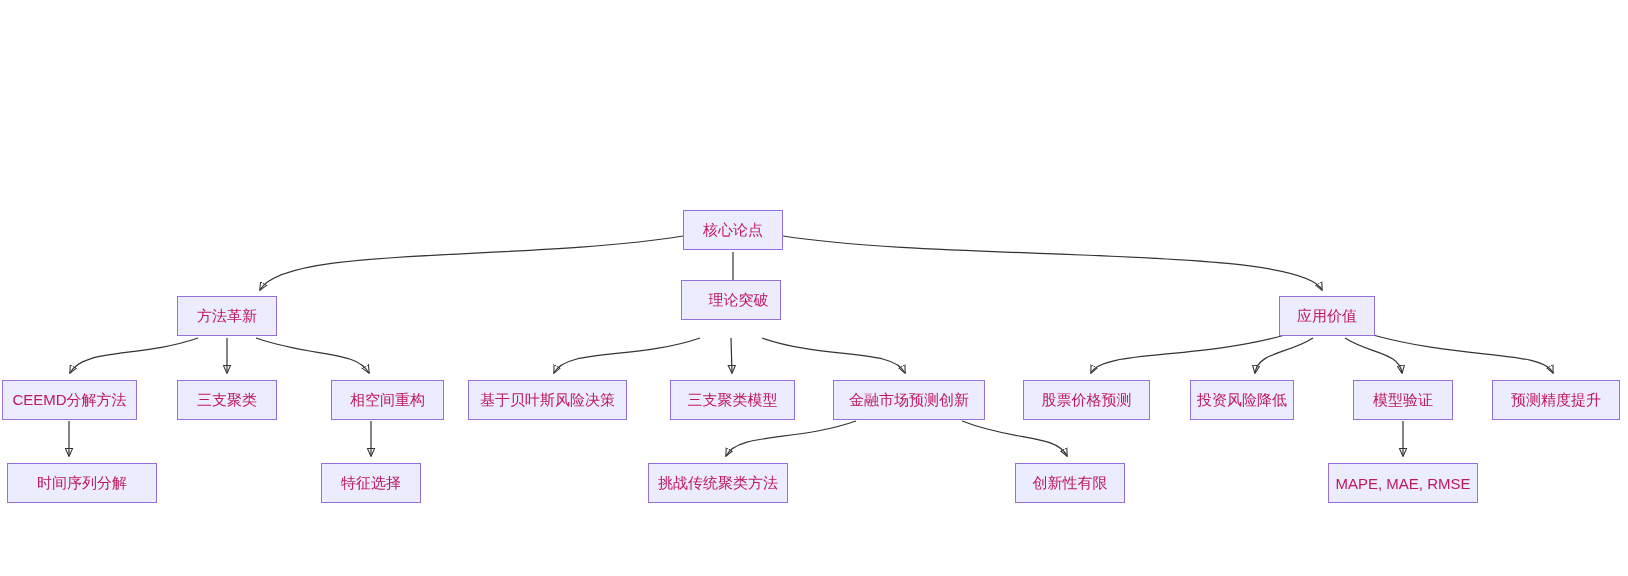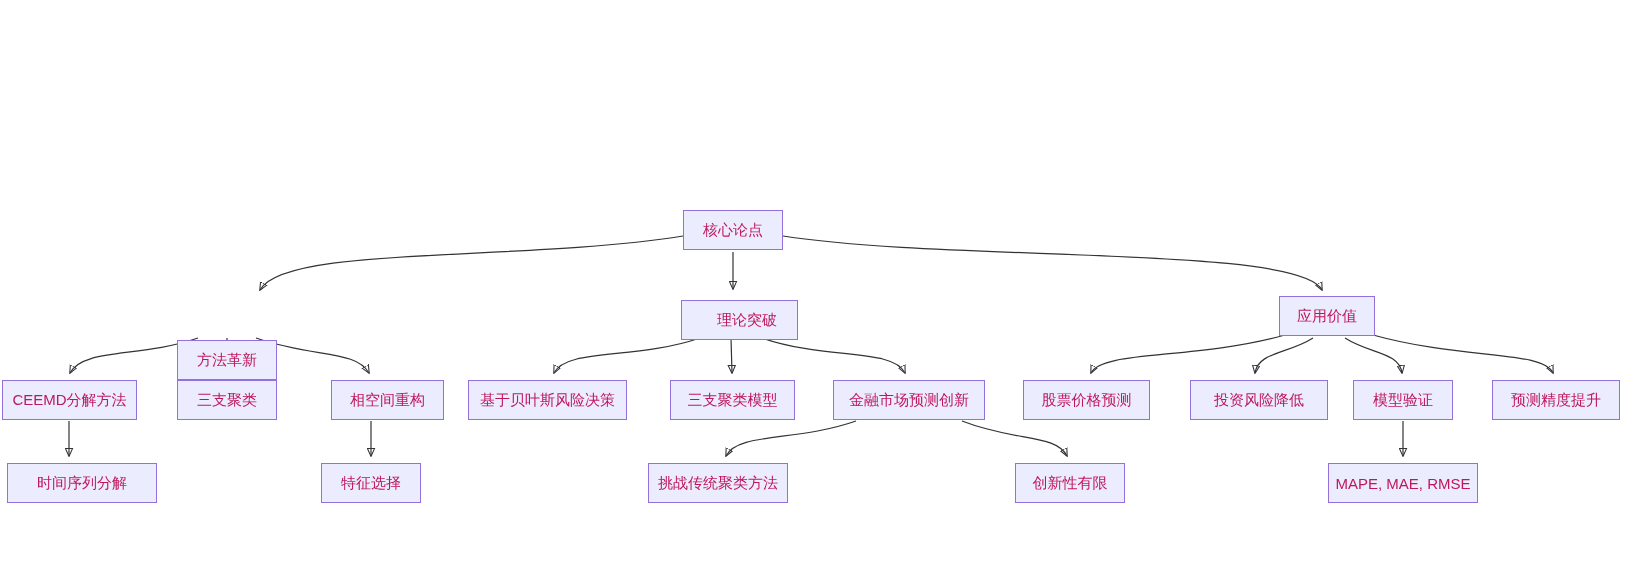--- a/index.html
+++ b/index.html
@@ -75,32 +75,32 @@
     <path d="M 1285 335 C 1195 360, 1102 350, 1091 373" marker-end="url(#arrow)"></path>
     <path d="M 1313 338 C 1288 354, 1258 352, 1255 373" marker-end="url(#arrow)"></path>
     <path d="M 1345 338 C 1370 354, 1399 352, 1402 373" marker-end="url(#arrow)"></path>
     <path d="M 1373 335 C 1463 360, 1542 350, 1553 373" marker-end="url(#arrow)"></path>
 
     <path d="M 1403 421 L 1403 456" marker-end="url(#arrow)"></path>
   </svg>
 
   <div class="node" style="left:683px; top:210px; width:100px;">核心论点</div>
 
-  <div class="node" style="left:177px; top:296px; width:100px;margin-top:44px;">方法革新</div>
-  <div class="node" style="left:681px; top:300px; width:117px;padding-left:15px;">理论突破</div>
+  <div class="node" style="left:177px; top:296px; width:100px;">方法革新</div>
+  <div class="node" style="left:681px; top:280px; width:100px;padding-left:15px;">理论突破</div>
   <div class="node" style="left:1279px; top:296px; width:96px;">应用价值</div>
 
   <div class="node" style="left:2px; top:380px; width:135px;">CEEMD分解方法</div>
   <div class="node" style="left:177px; top:380px; width:100px;">三支聚类</div>
   <div class="node" style="left:315px; top:380px; width:113px;margin-left:16px;">相空间重构</div>
   <div class="node" style="left:468px; top:380px; width:159px;">基于贝叶斯风险决策</div>
   <div class="node" style="left:670px; top:380px; width:125px;">三支聚类模型</div>
   <div class="node" style="left:833px; top:380px; width:152px;">金融市场预测创新</div>
   <div class="node" style="left:1023px; top:380px; width:127px;">股票价格预测</div>
-  <div class="node" style="left:1190px; top:380px; width:138px;">投资风险降低</div>
+  <div class="node" style="left:1190px; top:380px; width:104px;">投资风险降低</div>
   <div class="node" style="left:1353px; top:380px; width:100px;">模型验证</div>
   <div class="node" style="left:1492px; top:380px; width:128px;">预测精度提升</div>
 
   <div class="node" style="left:7px; top:463px; width:150px;">时间序列分解</div>
   <div class="node" style="left:321px; top:463px; width:100px;">特征选择</div>
   <div class="node" style="left:648px; top:463px; width:140px;">挑战传统聚类方法</div>
   <div class="node" style="left:1015px; top:463px; width:110px;">创新性有限</div>
   <div class="node" style="left:1328px; top:463px; width:150px;">MAPE, MAE, RMSE</div>
 
 </div>

